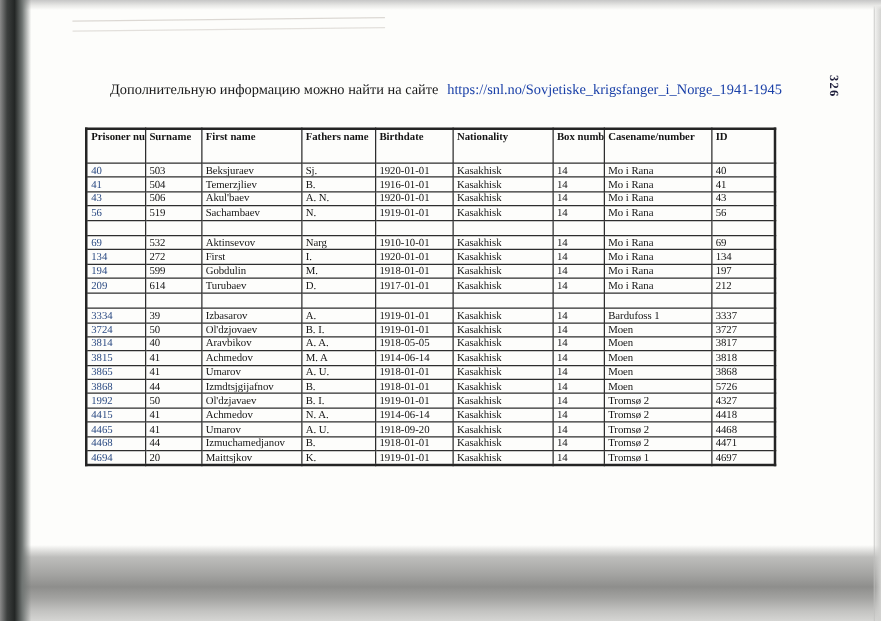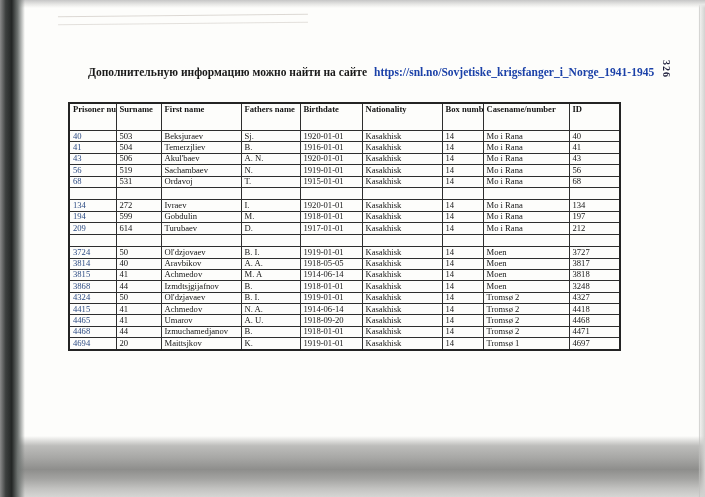--- a/index.html
+++ b/index.html
@@ -47,21 +47,21 @@
   
   .page-num {
     position: absolute; left: 672px; top: 60px;
     transform: rotate(90deg); transform-origin: top left;
     font-size: 10px; font-weight: bold; color: #1d1d3a; letter-spacing: 1px;
     z-index: 6;
   }
   
   .caption {
     position: absolute; left: 88px; top: 66px; width: 600px;
-    font-size: 11.5px; font-weight: bold; color: #191919;
+    font-size: 11.5px; font-weight: normal; color: #191919;
     white-space: nowrap; z-index: 6;
   }
   .caption .url { color: #1b41a8; margin-left: 7px; }
   
   .table-wrap { position: absolute; left: 68px; top: 102px; z-index: 6; }
   table.prisoner {
     border-collapse: collapse; table-layout: fixed; width: 551px;
     font-size: 8.6px; color: #141414;
     border: 2px solid #242424;
   }
@@ -160,46 +160,46 @@
             <td class="pnum">56</td>
             <td>519</td>
             <td>Sachambaev</td>
             <td>N.</td>
             <td>1919-01-01</td>
             <td>Kasakhisk</td>
             <td>14</td>
             <td>Mo i Rana</td>
             <td>56</td>
           </tr>
-          <tr>
-            <td class="pnum">68</td>
-            <td>531</td>
-            <td>Ordavoj</td>
-            <td>T.</td>
-            <td>1915-01-01</td>
-            <td>Kasakhisk</td>
-            <td>14</td>
-            <td>Mo i Rana</td>
-            <td>68</td>
-          </tr>
           <tr class="blank-row">
             <td></td>
             <td></td>
             <td></td>
             <td></td>
             <td></td>
             <td></td>
             <td></td>
             <td></td>
             <td></td>
+          </tr>
+          <tr>
+            <td class="pnum">69</td>
+            <td>532</td>
+            <td>Aktinsevov</td>
+            <td>Narg</td>
+            <td>1910-10-01</td>
+            <td>Kasakhisk</td>
+            <td>14</td>
+            <td>Mo i Rana</td>
+            <td>69</td>
           </tr>
           <tr>
             <td class="pnum">134</td>
             <td>272</td>
-            <td>Ivraev</td>
+            <td>First</td>
             <td>I.</td>
             <td>1920-01-01</td>
             <td>Kasakhisk</td>
             <td>14</td>
             <td>Mo i Rana</td>
             <td>134</td>
           </tr>
           <tr>
             <td class="pnum">194</td>
             <td>599</td>
@@ -227,20 +227,31 @@
             <td></td>
             <td></td>
             <td></td>
             <td></td>
             <td></td>
             <td></td>
             <td></td>
             <td></td>
           </tr>
           <tr>
+            <td class="pnum">3334</td>
+            <td>39</td>
+            <td>Izbasarov</td>
+            <td>A.</td>
+            <td>1919-01-01</td>
+            <td>Kasakhisk</td>
+            <td>14</td>
+            <td>Bardufoss 1</td>
+            <td>3337</td>
+          </tr>
+          <tr>
             <td class="pnum">3724</td>
             <td>50</td>
             <td>Ol'dzjovaev</td>
             <td>B. I.</td>
             <td>1919-01-01</td>
             <td>Kasakhisk</td>
             <td>14</td>
             <td>Moen</td>
             <td>3727</td>
           </tr>
@@ -260,32 +271,43 @@
             <td>41</td>
             <td>Achmedov</td>
             <td>M. A</td>
             <td>1914-06-14</td>
             <td>Kasakhisk</td>
             <td>14</td>
             <td>Moen</td>
             <td>3818</td>
           </tr>
           <tr>
+            <td class="pnum">3865</td>
+            <td>41</td>
+            <td>Umarov</td>
+            <td>A. U.</td>
+            <td>1918-01-01</td>
+            <td>Kasakhisk</td>
+            <td>14</td>
+            <td>Moen</td>
+            <td>3868</td>
+          </tr>
+          <tr>
             <td class="pnum">3868</td>
             <td>44</td>
             <td>Izmdtsjgijafnov</td>
             <td>B.</td>
             <td>1918-01-01</td>
             <td>Kasakhisk</td>
             <td>14</td>
             <td>Moen</td>
-            <td>3248</td>
-          </tr>
-          <tr>
-            <td class="pnum">4324</td>
+            <td>5726</td>
+          </tr>
+          <tr>
+            <td class="pnum">1992</td>
             <td>50</td>
             <td>Ol'dzjavaev</td>
             <td>B. I.</td>
             <td>1919-01-01</td>
             <td>Kasakhisk</td>
             <td>14</td>
             <td>Tromsø 2</td>
             <td>4327</td>
           </tr>
           <tr>

